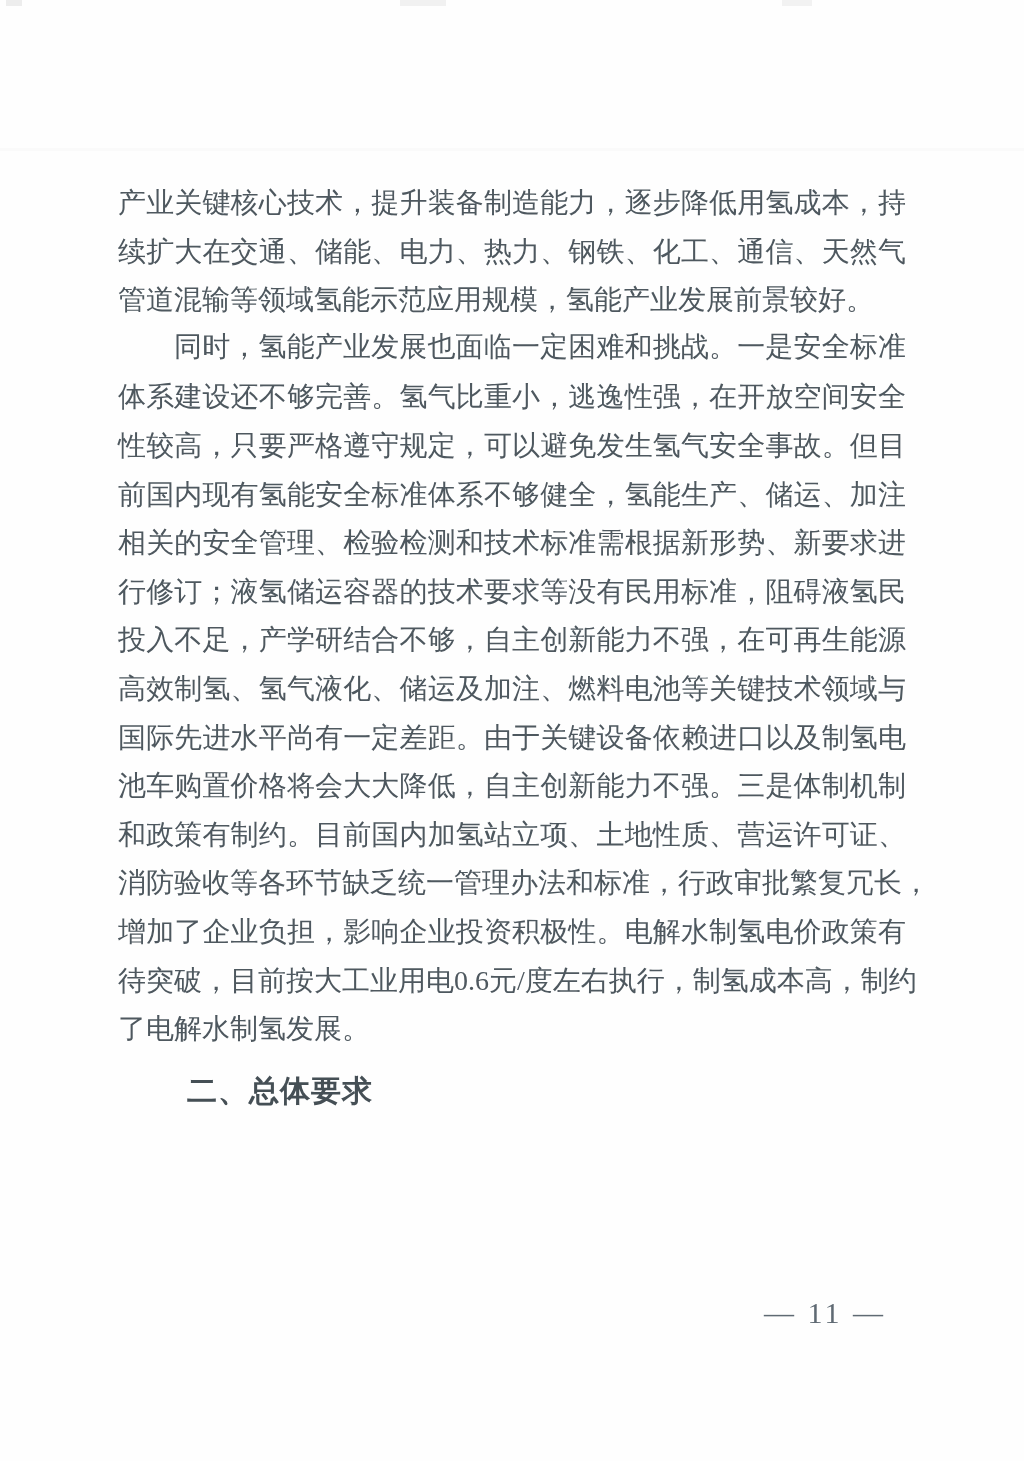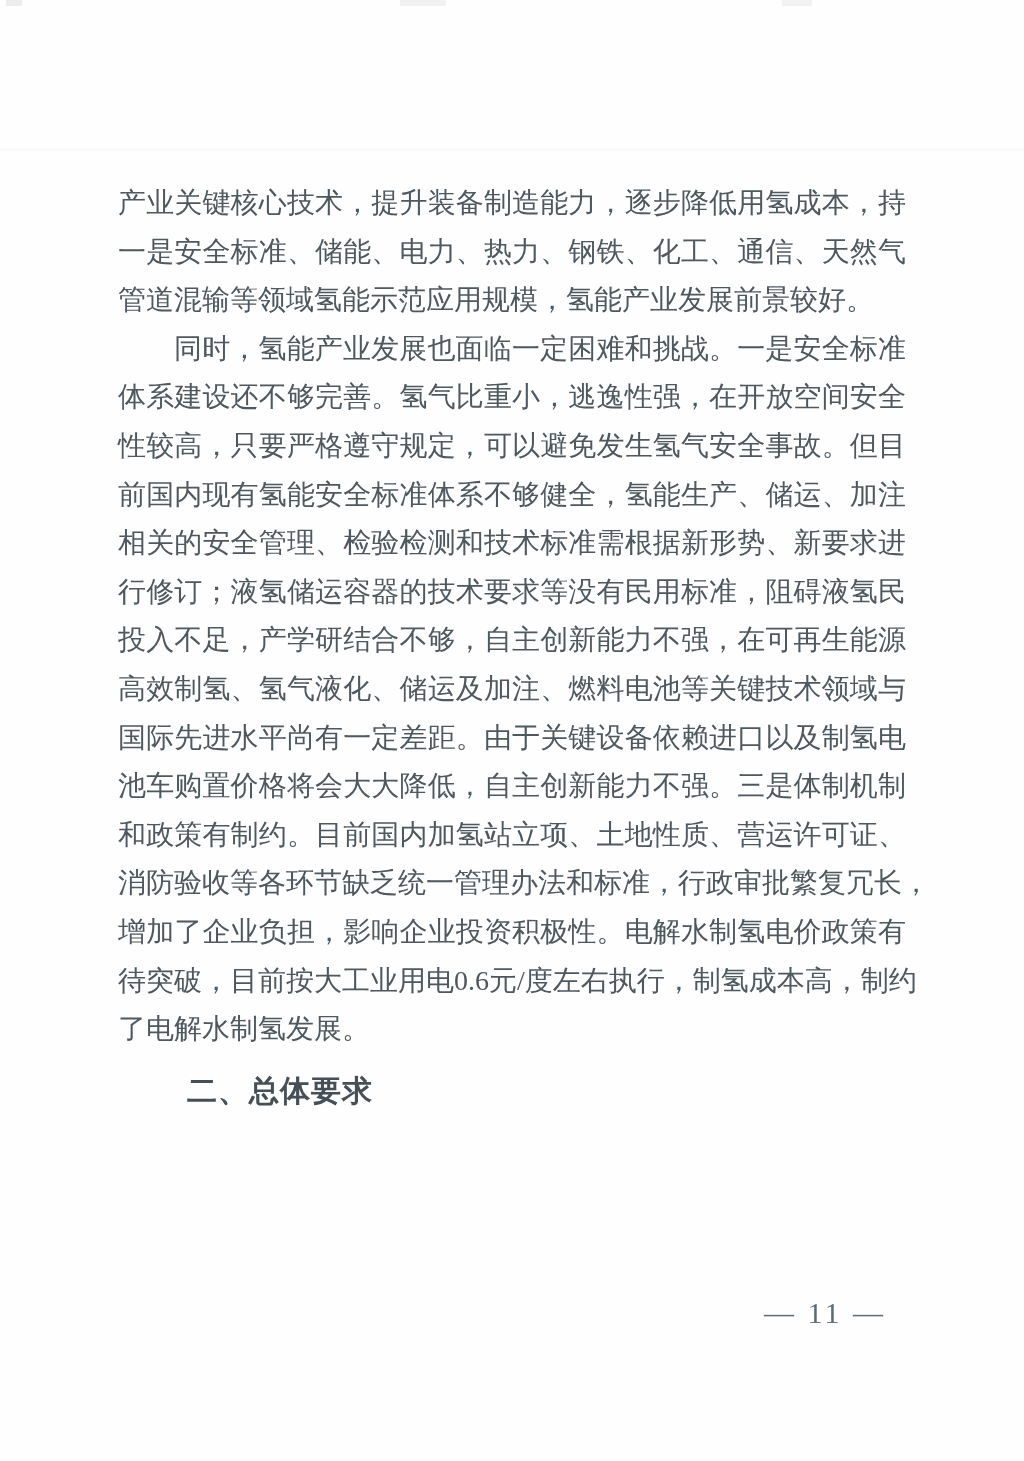--- a/index.html
+++ b/index.html
@@ -31,21 +31,21 @@
   }
   .line {
     text-align: justify;
     text-align-last: justify;
     white-space: nowrap;
   }
   .line.end {
     text-align: left;
     text-align-last: left;
   }
-  .line.indent { text-indent: 2em; }
+  .line.indent { text-indent: 2em; font-family: Liberation Mono, monospace; }
 
   .heading {
     margin-top: 13px;
     text-indent: 2.3em;
     font-family: "Liberation Sans", sans-serif;
     font-weight: bold;
     font-size: 30px;
     color: #454f55;
     letter-spacing: 1px;
     line-height: 48.6px;
@@ -68,21 +68,21 @@
 
 <div class="page">
 
   <div class="noise n1"></div>
   <div class="noise n2"></div>
   <div class="noise n3"></div>
   <div class="noise n4"></div>
 
   <div class="textblock">
     <div class="line">产业关键核心技术，提升装备制造能力，逐步降低用氢成本，持</div>
-    <div class="line">一是安全标准、储能、电力、热力、钢铁、化工、通信、天然气</div>
+    <div class="line">续扩大在交通、储能、电力、热力、钢铁、化工、通信、天然气</div>
     <div class="line end">管道混输等领域氢能示范应用规模，氢能产业发展前景较好。</div>
     <div class="line indent">同时，氢能产业发展也面临一定困难和挑战。一是安全标准</div>
     <div class="line">体系建设还不够完善。氢气比重小，逃逸性强，在开放空间安全</div>
     <div class="line">性较高，只要严格遵守规定，可以避免发生氢气安全事故。但目</div>
     <div class="line">前国内现有氢能安全标准体系不够健全，氢能生产、储运、加注</div>
     <div class="line">相关的安全管理、检验检测和技术标准需根据新形势、新要求进</div>
     <div class="line">行修订；液氢储运容器的技术要求等没有民用标准，阻碍液氢民</div>
     <div class="line">投入不足，产学研结合不够，自主创新能力不强，在可再生能源</div>
     <div class="line">高效制氢、氢气液化、储运及加注、燃料电池等关键技术领域与</div>
     <div class="line">国际先进水平尚有一定差距。由于关键设备依赖进口以及制氢电</div>

